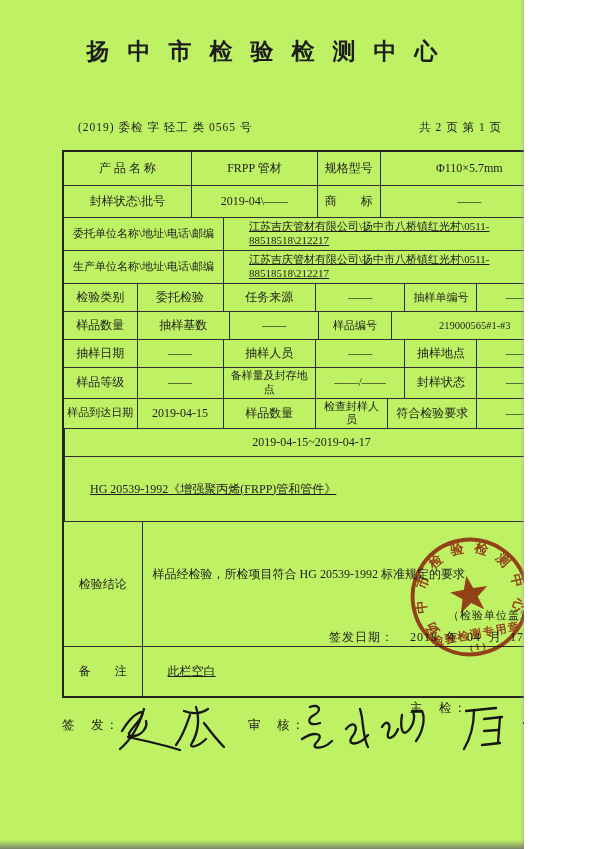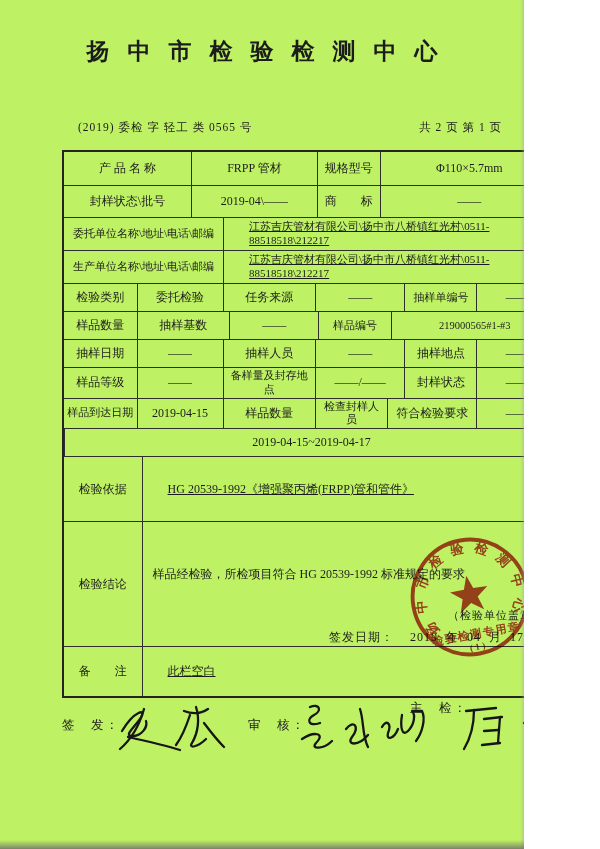--- a/index.html
+++ b/index.html
@@ -139,21 +139,20 @@
       <div class="cell c5 h28 small">检查封样人员</div>
       <div class="cell c4 h28">符合检验要求</div>
       <div class="cell c6 h28">——</div>
     </div>
 
     <div class="row">
       <div class="cell wd h28">2019-04-15~2019-04-17</div>
     </div>
 
     <div class="row">
-      <div class="cell nb lab h65">检验依据</div>
       <div class="cell wd h65 left">HG 20539-1992《增强聚丙烯(FRPP)管和管件》</div>
     </div>
 
     <div class="row">
       <div class="cell nb lab h125">检验结论</div>
       <div class="concl h125">
         <div class="concl-text">样品经检验，所检项目符合 HG 20539-1992 标准规定的要求</div>
         <div class="stamp-note">（检验单位盖章）</div>
         <div class="issue-line">签发日期：    2019  年  04  月  17  日</div>
       </div>

